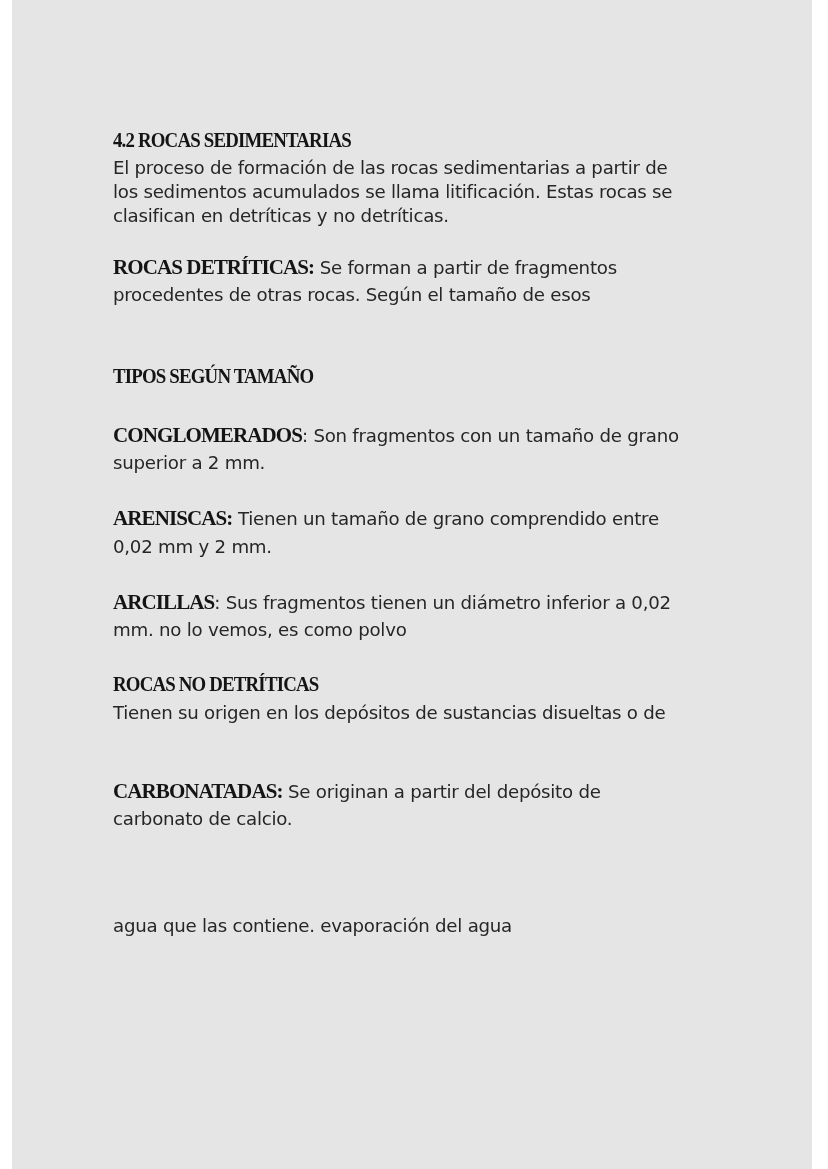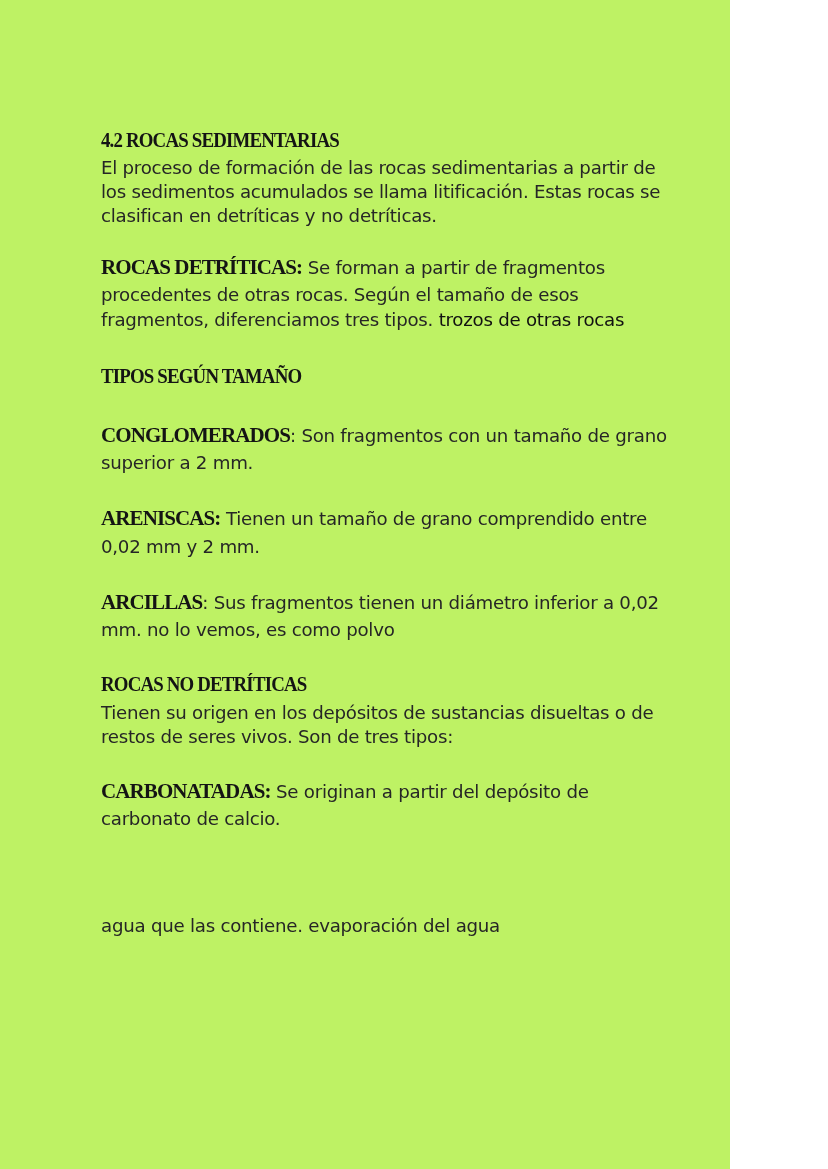--- a/index.html
+++ b/index.html
@@ -9,24 +9,24 @@
     }
     body {
       width: 828px;
       height: 1169px;
       position: relative;
       overflow: hidden;
       color: #1a1a1a;
     }
     .page {
       position: absolute;
-      left: 0; top: 0;
-      width: 730px;
+      left: 12px; top: 0;
+      width: 800px;
       height: 1169px;
-      background: #bef264;
+      background: #e5e5e5;
     }
     .head {
       font-family: "Liberation Serif", "DejaVu Serif", serif;
       font-weight: bold;
       font-size: 20.5px;
       letter-spacing: -0.9px;
       color: #141414;
       transform: scaleX(0.92);
       transform-origin: left center;
       display: inline-block;
@@ -67,23 +67,20 @@
   </div>
 
   <div class="line body-line" style="top:156px;">El proceso de formación de las rocas sedimentarias a partir de</div>
   <div class="line body-line" style="top:180px;">los sedimentos acumulados se llama litificación. Estas rocas se</div>
   <div class="line body-line" style="top:204px;">clasifican en detríticas y no detríticas.</div>
 
   <div class="line body-line" style="top:255px;">
     <span class="inline-head">ROCAS DETRÍTICAS:</span><span> Se forman a partir de fragmentos</span>
   </div>
   <div class="line body-line" style="top:283px;">procedentes de otras rocas. Según el tamaño de esos</div>
-  <div class="line body-line" style="top:308px;">
-    <span>fragmentos, diferenciamos tres tipos.</span><span class="note"> trozos de otras rocas</span>
-  </div>
 
   <div class="line" style="top:364px;">
     <span class="head">TIPOS SEGÚN TAMAÑO</span>
   </div>
 
   <div class="line body-line" style="top:423px;">
     <span class="inline-head">CONGLOMERADOS</span><span>: Son fragmentos con un tamaño de grano</span>
   </div>
   <div class="line body-line" style="top:451px;">superior a 2 mm.</div>
 
@@ -94,21 +91,20 @@
 
   <div class="line body-line" style="top:590px;">
     <span class="inline-head">ARCILLAS</span><span>: Sus fragmentos tienen un diámetro inferior a 0,02</span>
   </div>
   <div class="line body-line" style="top:618px;text-align:center;">mm. no lo vemos, es como polvo</div>
 
   <div class="line" style="top:672px;">
     <span class="head">ROCAS NO DETRÍTICAS</span>
   </div>
   <div class="line body-line" style="top:701px;">Tienen su origen en los depósitos de sustancias disueltas o de</div>
-  <div class="line body-line" style="top:725px;">restos de seres vivos. Son de tres tipos:</div>
 
   <div class="line body-line" style="top:779px;">
     <span class="inline-head">CARBONATADAS:</span><span> Se originan a partir del depósito de</span>
   </div>
   <div class="line body-line" style="top:807px;">carbonato de calcio.</div>
 
   <div class="line body-line" style="top:891px;margin-top:23px;">agua que las contiene. evaporación del agua</div>
 
 </div>
 

